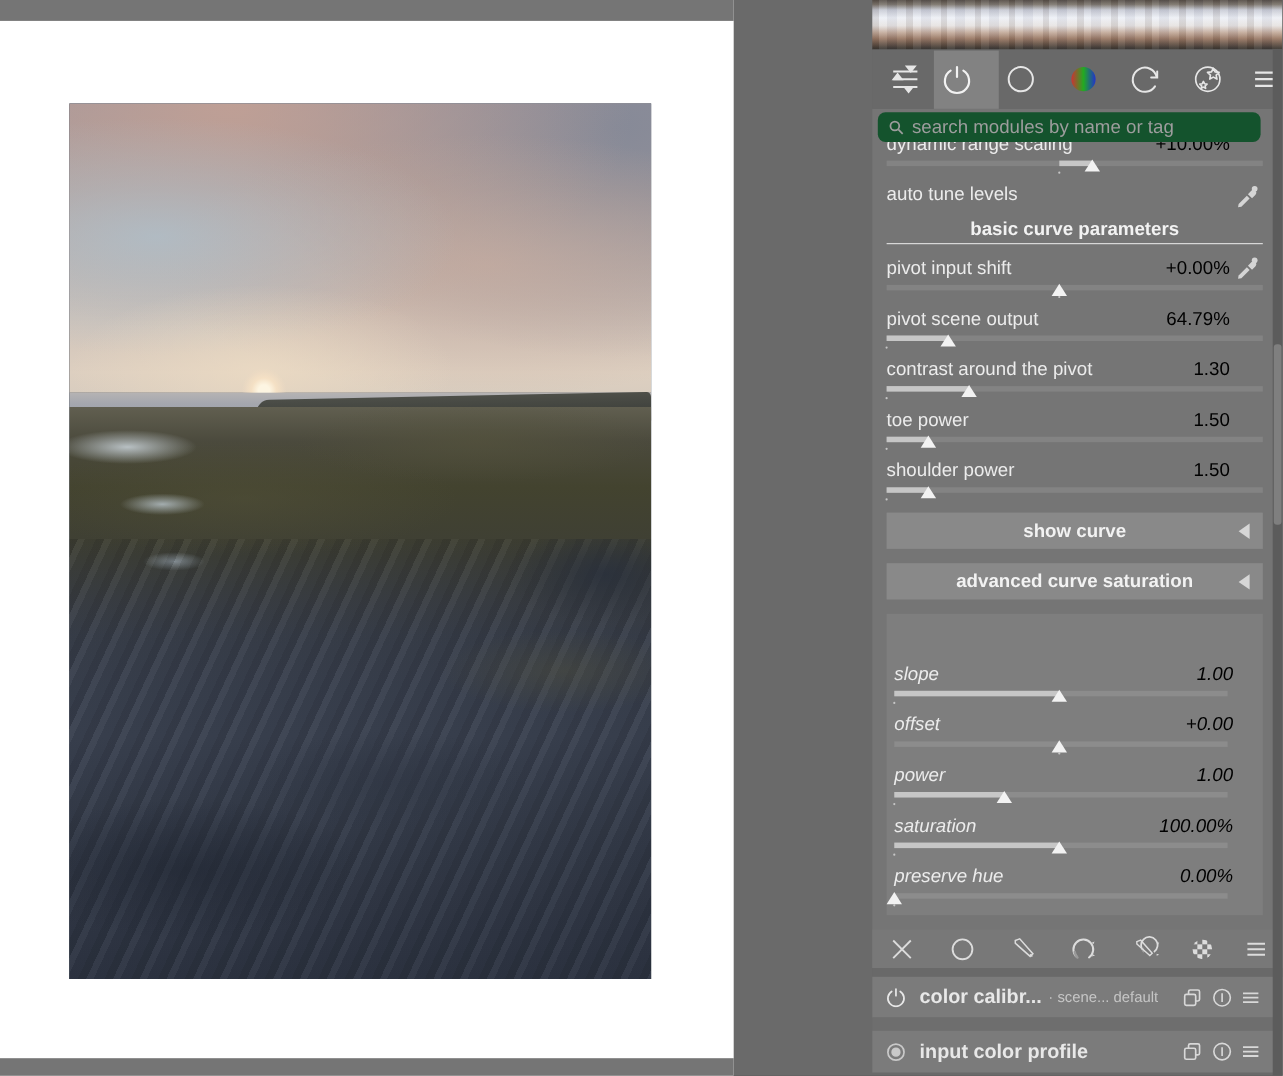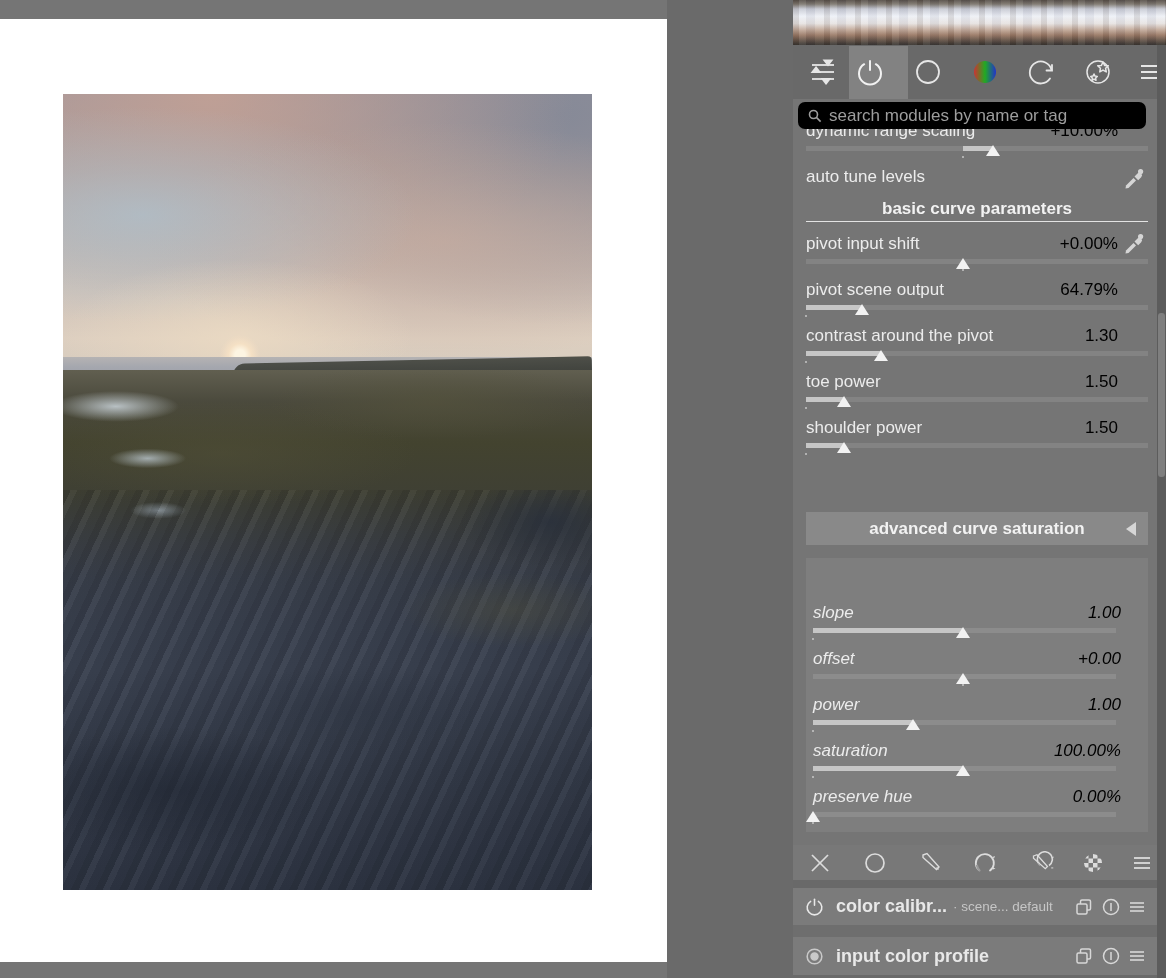--- a/index.html
+++ b/index.html
@@ -45,21 +45,21 @@
   
   .panel{position:absolute;left:793px;top:0;width:373px;height:810px;background:#696969;}
   .waveform{position:absolute;left:0;top:0;width:373px;height:45px;
     background:
       repeating-linear-gradient(90deg, rgba(40,20,10,0.10) 0 6px, rgba(255,255,255,0.07) 6px 13px, rgba(30,30,60,0.06) 13px 22px, rgba(255,240,220,0.05) 22px 31px),
       linear-gradient(to bottom,#57504a 0%,#7d776f 9%,#c9ccd6 20%,#eef1f7 36%,#e7e4e3 52%,#c3ab9c 66%,#9a7a67 78%,#6b584c 88%,#463f39 96%,#393531 100%);}
   .toolbar{position:absolute;left:0;top:45px;width:373px;height:54px;background:#696969;}
   .tool-sel{position:absolute;left:56px;top:1px;width:59px;height:53px;background:#828282;}
   .tbi{position:absolute;top:13px;width:28px;height:28px;}
   .searchbox{position:absolute;left:5px;top:102px;width:348px;height:27px;border-radius:7px;
-    background:#000000;display:flex;align-items:center;box-sizing:border-box;padding-left:10px;}
+    background:#14532d;display:flex;align-items:center;box-sizing:border-box;padding-left:10px;}
   .searchbox .ph{color:#9d9d9d;font-size:17px;margin-left:7px;white-space:nowrap;overflow:hidden;}
   .modbody{position:absolute;left:0;top:99px;width:373px;height:781px;background:#757575;}
   .srow{position:absolute;left:13px;width:342px;}
   .srow-head{height:22px;line-height:22px;display:flex;justify-content:space-between;}
   .lbl{color:#ececec;font-size:17px;}
   .val{color:#000000;font-size:17px;}
   .pad-val{padding-right:30px;}
   .track{position:relative;margin-top:4px;height:5px;background:#838383;}
   .look .track{background:#8c8c8c;}
   .fill{position:absolute;top:0;height:5px;background:#c6c6c6;}
@@ -286,20 +286,24 @@
         <span class="lbl">shoulder power</span>
         <span class="val pad-val">1.50</span>
       </div>
       <div class="track">
           <div class="fill" style="left: 0%; width: 11%;"></div>
           <div class="marker" style="left: calc(11% - 7px);"></div>
           <div class="default-dot" style="left: calc(0% - 1px);"></div>
         </div>
     </div>
 
+    <div class="cbtn" style="top:466px">
+      <span>show curve</span>
+      <span class="tri-left"></span>
+    </div>
     <div class="cbtn" style="top:512px">
       <span>advanced curve saturation</span>
       <span class="tri-left"></span>
     </div>
 
     <div class="look">
       <div class="lrow" style="top:44px">
         <div class="srow-head">
             <span class="lbl">slope</span>
           <span class="val">1.00</span>

